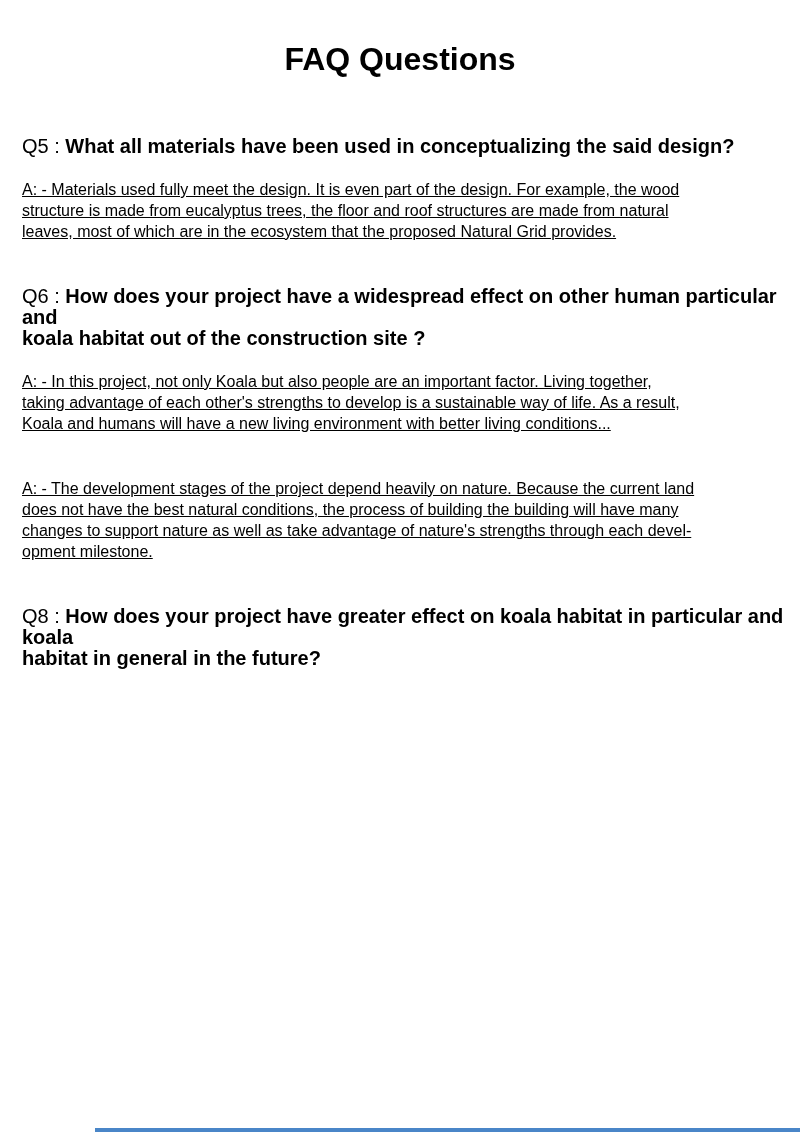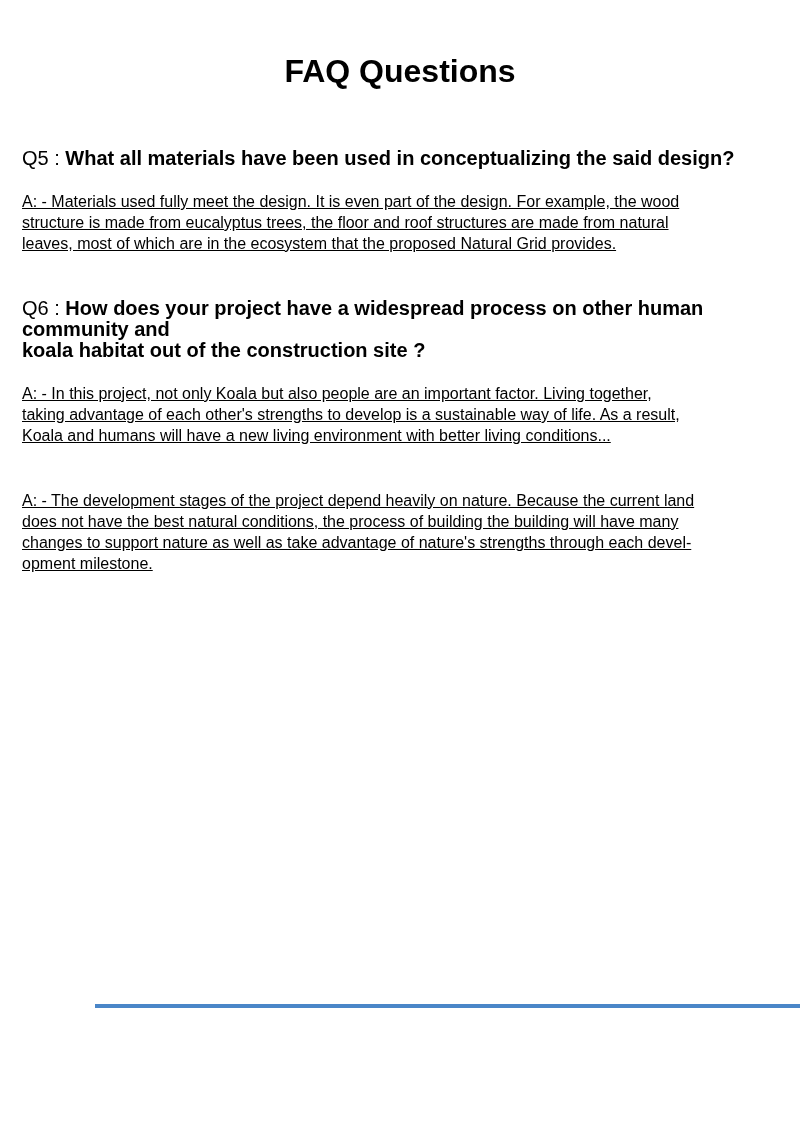--- a/index.html
+++ b/index.html
@@ -6,22 +6,22 @@
   html, body {
     margin: 0;
     padding: 0;
     background: #ffffff;
     color: #000000;
     font-family: "Liberation Sans", "DejaVu Sans", sans-serif;
   }
   .page {
     position: relative;
     width: 800px;
-    height: 996px;
-    margin: 12px auto;
+    height: 1132px;
+    margin: 0 auto;
     background: #ffffff;
     overflow: hidden;
     box-sizing: border-box;
   }
   .doc-title {
     margin: 0;
     padding-top: 40px;
     text-align: center;
     font-size: 32px;
     line-height: 38px;
@@ -81,35 +81,40 @@
         <span class="q-text">What all materials have been used in conceptualizing the said design?</span>
       </p>
       <p class="answer-line">A: - Materials used fully meet the design. It is even part of the design. For example, the wood
 structure is made from eucalyptus trees, the floor and roof structures are made from natural
 leaves, most of which are in the ecosystem that the proposed Natural Grid provides.</p>
     </div>
 
     <div class="qa-block">
       <p class="question-line">
         <span class="q-label">Q6 :</span>
-        <span class="q-text">How does your project have a widespread process on other human community and
+        <span class="q-text">How does your project have a widespread effect on other human particular and
 koala habitat out of the construction site ?</span>
       </p>
       <p class="answer-line">A: - In this project, not only Koala but also people are an important factor. Living together,
 taking advantage of each other's strengths to develop is a sustainable way of life. As a result,
 Koala and humans will have a new living environment with better living conditions...</p>
     </div>
 
     <div class="qa-block">
       <p class="answer-line">A: - The development stages of the project depend heavily on nature. Because the current land
 does not have the best natural conditions, the process of building the building will have many
 changes to support nature as well as take advantage of nature's strengths through each devel-
 opment milestone.</p>
     </div>
 
     <div class="qa-block">
+      <p class="question-line">
+        <span class="q-label">Q8 :</span>
+        <span class="q-text">How does your project have greater effect on koala habitat in particular and koala
+habitat in general in the future?</span>
+      </p>
     </div>
 
   </div>
 
   <div class="bottom-accent-line" style="background: rgb(74, 134, 200);"></div>
 
 </div>
 
 </body></html>

